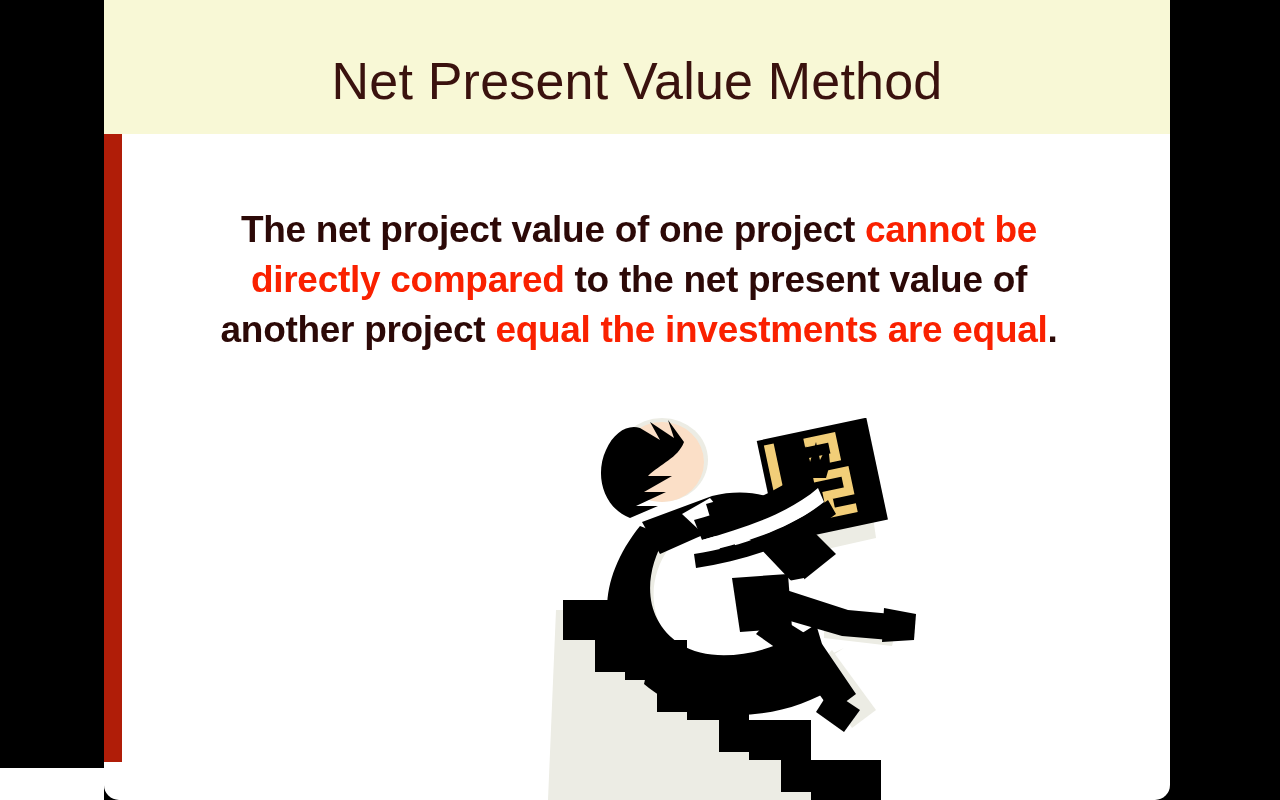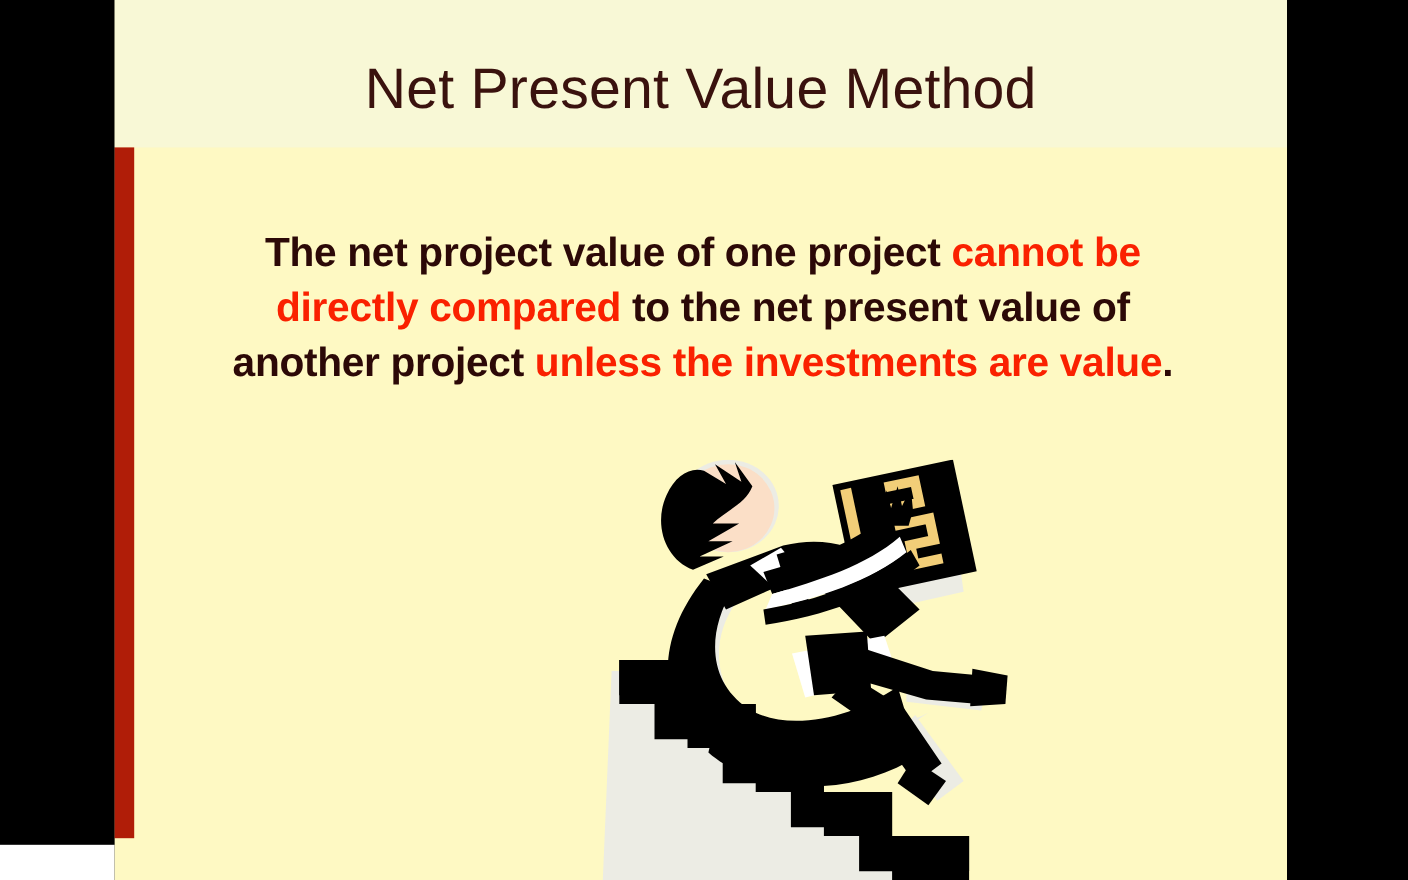--- a/index.html
+++ b/index.html
@@ -15,21 +15,22 @@
     overflow: hidden;
     font-family: "Liberation Sans", sans-serif;
   }
   
   #slide-canvas {
     position: absolute;
     left: 104px;
     top: 0;
     width: 1066px;
     height: 800px;
-    background: #fef9c3;
+    background: #ffffff;
+    border-radius: 15px;
   }
   
   #title-band {
     position: absolute;
     left: 0;
     top: 0;
     width: 1066px;
     height: 134px;
     background: #F8F8D6;
   }
@@ -130,21 +131,21 @@
 
   <div id="slide-canvas">
 
     <div id="title-band">
       <div id="title-text">Net Present Value Method</div>
     </div>
 
     <div id="accent-bar"></div>
 
     <div id="body-copy">
-      <span>The net project value of one project </span><span class="hl">cannot be directly compared</span><span> to the net present value of another project </span><span class="hl">unless the investments are value</span><span>.</span>
+      <span>The net project value of one project </span><span class="hl">cannot be directly compared</span><span> to the net present value of another project </span><span class="hl">equal the investments are equal</span><span>.</span>
     </div>
 
     <div id="clipart">
       <svg viewBox="0 0 500 382" width="500" height="382" xmlns="http://www.w3.org/2000/svg">
 
         <g>
           <path fill="#ECECE4" d="
             M 112,192
             L 174,192 L 174,232
             L 236,232 L 236,272

